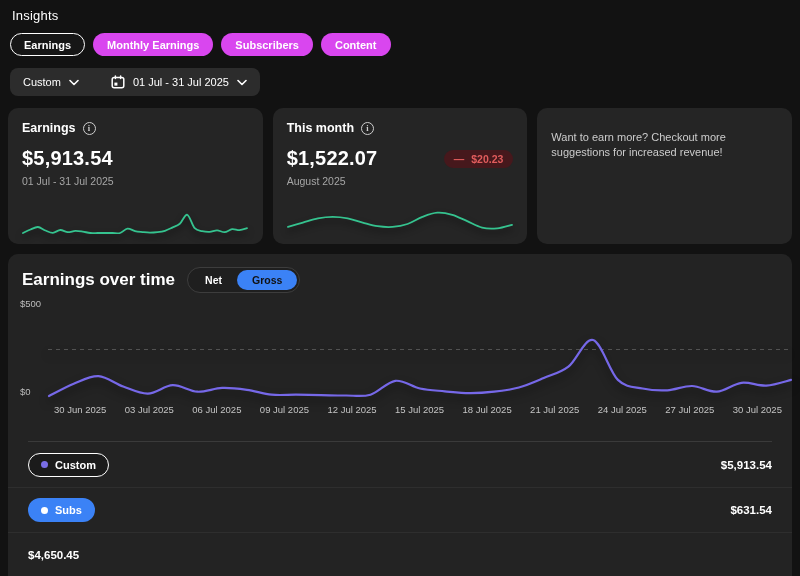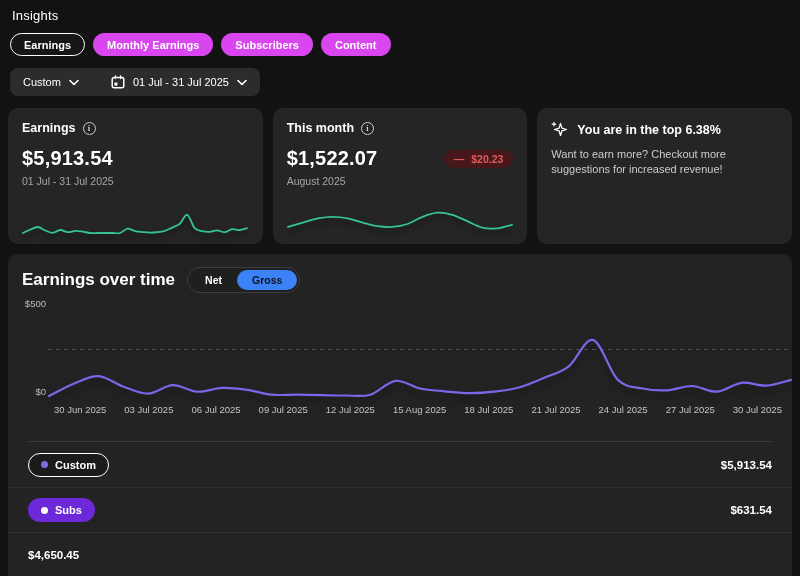--- a/index.html
+++ b/index.html
@@ -78,37 +78,37 @@
     border:1px solid #3d3d3d; border-radius:999px; padding:2px;
   }
   .toggle-opt {
     border:none; background:transparent; color:#fff; font-size:10.5px; font-weight:700;
     padding:4px 15px; border-radius:999px; cursor:pointer;
     font-family:"Liberation Sans", sans-serif;
   }
   .toggle-opt.selected { background:#3b82f6; color:#111; }
 
   .chart-zone { position:relative; margin:9px 10px 0 0; padding-left:40px; }
-  .y-label { position:absolute; left:12px; width:26px; text-align:right; font-size:9.5px; color:#bdbdbd; }
+  .y-label { position:absolute; left:12px; width:26px; text-align:left; font-size:9.5px; color:#bdbdbd; }
   .y-label.max { top:-4px; }
   .y-label.min { bottom:0px; }
   .chart-zone svg { display:block; overflow:visible; filter:drop-shadow(0 5px 4px rgba(0,0,0,.5)); }
 
   .x-labels { display:flex; justify-content:space-between; margin:7px 10px 0 46px; }
   .x-labels span { font-size:9.5px; color:#c4c4c4; white-space:nowrap; }
 
   .panel-divider { height:1px; background:#3a3a3a; margin:26px 20px 0 20px; }
 
   .legend-row {
     display:flex; align-items:center; justify-content:space-between;
     height:45px; padding:0 20px;
   }
   .legend-row + .legend-row { border-top:1px solid rgba(255,255,255,.05); }
   .legend-pill {
-    display:inline-flex; align-items:center; gap:7px; background:#6d28d9;
+    display:inline-flex; align-items:center; gap:7px; background:#3b82f6;
     border:1.5px solid transparent; border-radius:999px; padding:5px 12px;
     font-size:11px; font-weight:600; color:#fff; cursor:pointer;
   }
   .legend-pill.selected { background:#1b1b1b; border-color:#fff; }
   .legend-dot { width:7px; height:7px; border-radius:50%; display:inline-block; }
   .legend-value { font-size:11.5px; font-weight:700; }
 </style>
 </head>
 <body>
 
@@ -179,28 +179,20 @@
       </div>
       <div class="card-period">August 2025</div>
       <div class="spark-wrap">
         <svg id="spark2" width="226" height="32">
             <path d="M 1,24.9 C 3.4833333333333334,24.183333333333334 10.916666666666668,22.01666666666667 15.9,20.6 C 20.883333333333333,19.183333333333334 25.916666666666664,17.349999999999998 30.9,16.4 C 35.88333333333333,15.45 40.83333333333333,14.9 45.8,14.9 C 50.766666666666666,14.9 55.71666666666667,15.45 60.7,16.4 C 65.68333333333334,17.349999999999998 70.71666666666667,19.3 75.7,20.6 C 80.68333333333334,21.900000000000002 85.63333333333333,23.483333333333334 90.6,24.2 C 95.56666666666666,24.916666666666664 100.51666666666667,25.266666666666666 105.5,24.9 C 110.48333333333333,24.53333333333333 115.51666666666667,23.666666666666668 120.5,22 C 125.48333333333333,20.333333333333332 130.43333333333334,16.783333333333335 135.4,14.9 C 140.36666666666667,13.016666666666667 145.31666666666666,11.049999999999999 150.3,10.7 C 155.28333333333336,10.35 160.3166666666667,11.383333333333335 165.3,12.8 C 170.28333333333333,14.216666666666667 175.23333333333332,17.066666666666666 180.2,19.2 C 185.16666666666666,21.333333333333332 190.11666666666667,24.416666666666668 195.1,25.6 C 200.08333333333331,26.783333333333335 205.11666666666667,26.766666666666666 210.1,26.3 C 215.08333333333331,25.833333333333336 222.51666666666665,23.383333333333333 225,22.8" fill="none" stroke="#35c38f" stroke-width="1.8" stroke-linecap="round"></path>
           </svg>
       </div>
     </div>
 
     <div class="card">
-      <div class="promo-title-row">
-        <svg width="17" height="17" viewBox="0 0 17 17">
-            <path d="M9.5 2.5 L10.9 7.1 L15.5 8.5 L10.9 9.9 L9.5 14.5 L8.1 9.9 L3.5 8.5 L8.1 7.1 Z" fill="none" stroke="#fff" stroke-width="1.3" stroke-linejoin="round"></path>
-            <line x1="3" y1="1.5" x2="3" y2="5" stroke="#fff" stroke-width="1.2" stroke-linecap="round"></line>
-            <line x1="1.2" y1="3.2" x2="4.8" y2="3.2" stroke="#fff" stroke-width="1.2" stroke-linecap="round"></line>
-          </svg>
-        <span class="promo-title">You are in the top 6.38%</span>
-      </div>
       <div class="promo-body">Want to earn more? Checkout more suggestions for increased revenue!</div>
     </div>
 
   </div>
 
   <div class="panel">
     <div class="panel-header">
       <span class="panel-title">Earnings over time</span>
       <span class="toggle">
         <button class="toggle-opt">Net</button>
@@ -216,21 +208,21 @@
           <path d="M 1,94 C 5.116666666666666,91.95 17.45,85.01666666666667 25.7,81.7 C 33.95,78.38333333333334 42.25,73.63333333333333 50.5,74.1 C 58.75,74.56666666666666 66.96666666666667,81.58333333333333 75.2,84.5 C 83.43333333333334,87.41666666666667 91.65,91.81666666666666 99.9,91.6 C 108.15,91.38333333333333 116.45,83.51666666666667 124.7,83.2 C 132.95,82.88333333333334 141.16666666666669,89.25 149.4,89.7 C 157.63333333333333,90.15 165.85,86.21666666666667 174.1,85.9 C 182.35,85.58333333333334 190.65,86.66666666666666 198.9,87.8 C 207.15,88.93333333333334 215.36666666666667,91.88333333333334 223.6,92.7 C 231.83333333333331,93.51666666666667 240.05,92.63333333333334 248.3,92.7 C 256.55,92.76666666666667 264.85,92.96666666666667 273.1,93.1 C 281.35,93.23333333333332 289.56666666666666,93.56666666666666 297.8,93.5 C 306.03333333333336,93.43333333333334 314.25,95.15 322.5,92.7 C 330.75,90.25 339.05,79.83333333333333 347.3,78.8 C 355.55,77.76666666666667 363.76666666666665,84.75 372,86.5 C 380.23333333333335,88.25 388.45,88.51666666666667 396.7,89.3 C 404.95,90.08333333333333 413.25,91.13333333333334 421.5,91.2 C 429.75,91.26666666666667 437.96666666666664,90.65 446.2,89.7 C 454.43333333333334,88.75 462.65,87.78333333333333 470.9,85.5 C 479.15,83.21666666666667 487.45,79.48333333333333 495.7,76 C 503.95,72.51666666666667 512.1666666666666,70.93333333333332 520.4,64.6 C 528.6333333333333,58.26666666666666 536.85,35.78333333333333 545.1,38 C 553.35,40.21666666666667 561.65,69.81666666666668 569.9,77.9 C 578.15,85.98333333333333 586.3666666666667,84.76666666666667 594.6,86.5 C 602.8333333333334,88.23333333333333 611.05,88.71666666666667 619.3,88.3 C 627.55,87.88333333333333 635.85,83.76666666666667 644.1,84 C 652.35,84.23333333333333 660.5666666666666,90.23333333333333 668.8,89.7 C 677.0333333333333,89.16666666666667 685.25,81.81666666666666 693.5,80.8 C 701.75,79.78333333333333 710.05,84.08333333333333 718.3,83.6 C 726.55,83.11666666666666 738.8833333333333,78.85000000000001 743,77.9" fill="none" stroke="#7668e8" stroke-width="2.2" stroke-linecap="round"></path>
         </svg>
     </div>
 
     <div class="x-labels">
       <span>30 Jun 2025</span>
       <span>03 Jul 2025</span>
       <span>06 Jul 2025</span>
       <span>09 Jul 2025</span>
       <span>12 Jul 2025</span>
-      <span>15 Aug 2025</span>
+      <span>15 Jul 2025</span>
       <span>18 Jul 2025</span>
       <span>21 Jul 2025</span>
       <span>24 Jul 2025</span>
       <span>27 Jul 2025</span>
       <span>30 Jul 2025</span>
     </div>
 
     <div class="panel-divider"></div>
 
     <div class="legend-row">

